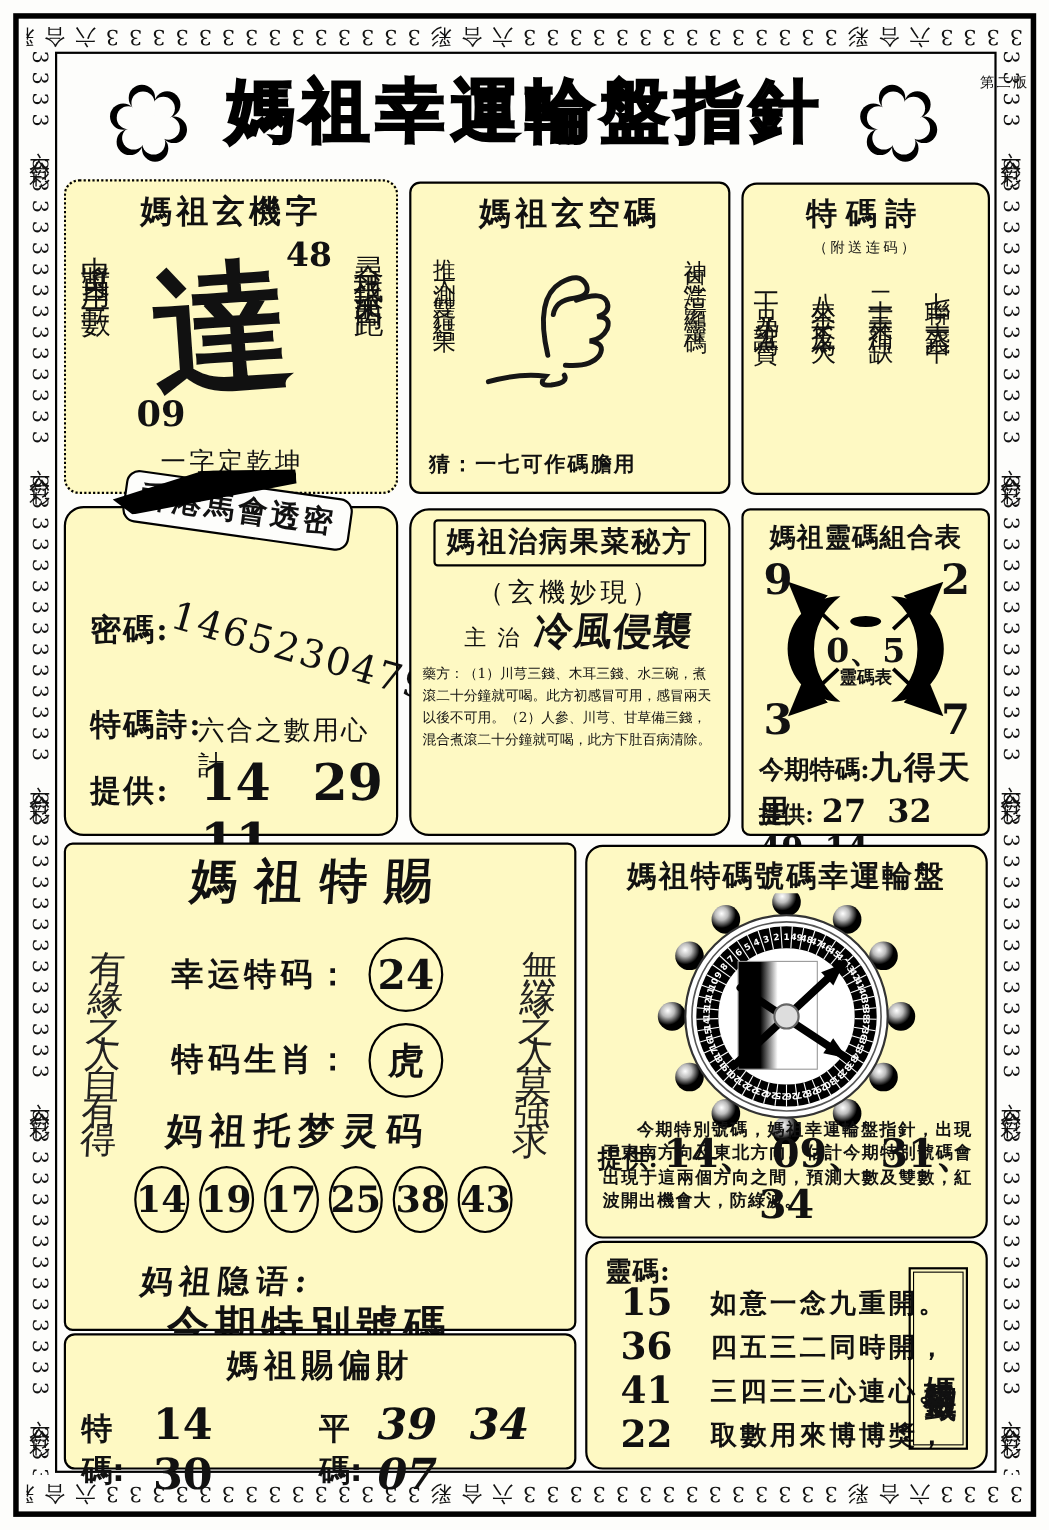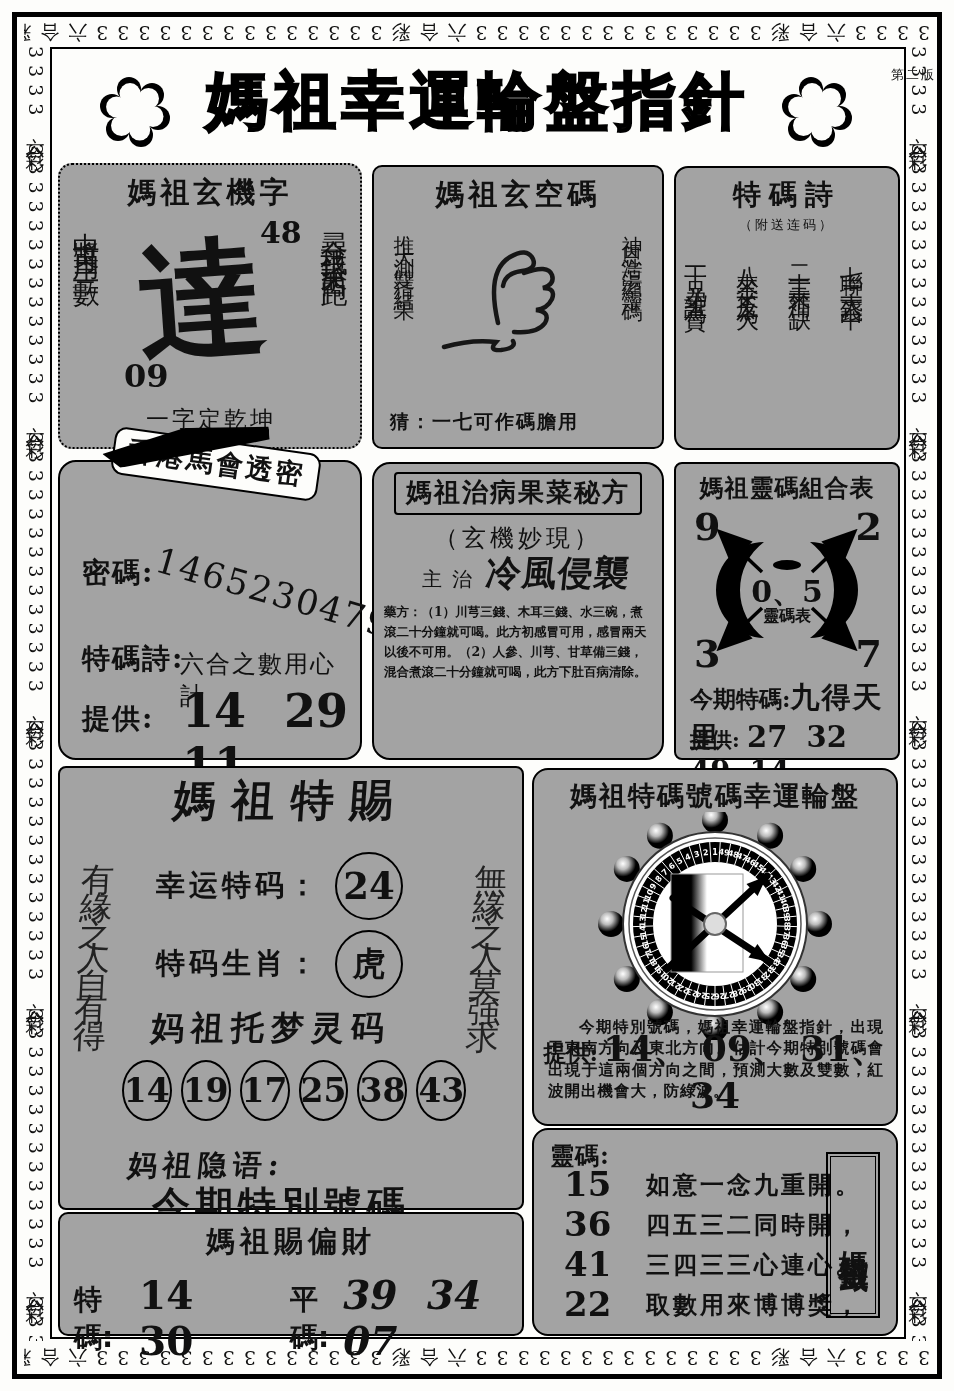--- a/index.html
+++ b/index.html
@@ -14,21 +14,21 @@
   .strip-v{top:46px;bottom:50px;width:27px;writing-mode:vertical-rl;text-orientation:mixed;letter-spacing:7px;line-height:27px;}
   .strip-left{left:22px;} .strip-right{right:22px;}
   
   .masthead{position:absolute;left:60px;right:58px;top:58px;height:90px;text-align:center;}
   .main-title{font-family:"DejaVu Sans","Liberation Sans",sans-serif;font-weight:900;font-size:62px;
               letter-spacing:6px;line-height:86px;-webkit-text-stroke:2.5px #000;}
   .flower{position:absolute;top:16px;width:86px;height:76px;}
   .flower-l{left:32px;} .flower-r{right:36px;}
   .edition{position:absolute;right:18px;top:66px;font-size:13px;letter-spacing:2px;}
   
-  .box{position:absolute;border:2px solid #000;border-radius:14px;background:#a3a3a3;}
+  .box{position:absolute;border:2px solid #000;border-radius:14px;background:#fef9c3;}
   .box-dotted{border:2px dotted #000;}
   .btitle{position:absolute;left:0;right:0;top:8px;text-align:center;font-size:29px;font-weight:600;letter-spacing:4px;}
   .vtext{position:absolute;writing-mode:vertical-rl;text-orientation:upright;}
   
   .boxA .vl{left:8px;top:46px;font-size:27px;letter-spacing:8px;}
   .boxA .vr{right:8px;top:46px;font-size:27px;letter-spacing:8px;}
   .boxA .n48{position:absolute;left:200px;top:50px;font-size:30px;font-weight:600;}
   .boxA .bigchar{position:absolute;left:78px;top:70px;font-size:128px;font-weight:bold;transform:rotate(-4deg);line-height:1;}
   .boxA .n09{position:absolute;left:64px;top:192px;font-size:32px;font-weight:600;}
   .boxA .foot{position:absolute;left:86px;bottom:12px;font-size:23px;letter-spacing:3px;margin-top:23px;}
@@ -54,21 +54,21 @@
   .boxD .row2{position:absolute;left:22px;top:178px;}
   .boxD .shi{position:absolute;left:120px;top:186px;font-size:24px;letter-spacing:2px;}
   .boxD .row3{position:absolute;left:22px;top:238px;}
   .boxD .tg{position:absolute;left:98px;top:222px;font-size:46px;font-weight:600;word-spacing:22px;margin-left:24px;}
   
   .boxE .ttl{position:absolute;left:50%;transform:translateX(-50%);top:8px;border:2.5px solid #000;border-radius:4px;
              padding:1px 10px 3px;font-size:26px;font-weight:600;letter-spacing:2px;white-space:nowrap;}
   .boxE .sub{position:absolute;left:0;right:0;top:58px;text-align:center;font-size:24px;letter-spacing:4px;}
   .boxE .zhu{position:absolute;left:48px;top:102px;font-size:20px;letter-spacing:10px;}
   .boxE .zhuval{position:absolute;left:112px;top:86px;font-size:35px;font-weight:bold;transform:skewX(-6deg);letter-spacing:1px;}
-  .boxE .recipe{position:absolute;left:10px;right:8px;top:138px;font-size:12.5px;font-weight:bold;line-height:1.6;text-align:left;}
+  .boxE .recipe{position:absolute;left:10px;right:8px;top:138px;font-size:12.5px;font-weight:normal;line-height:1.6;text-align:left;}
   
   .boxF{border-radius:8px;}
   .boxF .btitle{font-family:"DejaVu Sans","Liberation Sans",sans-serif;font-weight:900;font-size:24px;letter-spacing:1px;}
   .diagram{position:absolute;left:6px;top:46px;width:210px;height:158px;}
   .diagram .corner{position:absolute;font-size:38px;font-weight:600;}
   .diagram .c9{left:12px;top:-6px;} .diagram .c2{right:10px;top:-6px;}
   .diagram .c3{left:12px;bottom:-8px;} .diagram .c7{right:10px;bottom:-8px;}
   .diagram .center-num{position:absolute;left:0;right:0;top:62px;text-align:center;font-size:30px;font-weight:700;}
   .diagram .center-lbl{position:absolute;left:0;right:0;top:96px;text-align:center;font-size:16px;font-weight:900;
                        font-family:"DejaVu Sans",sans-serif;}

